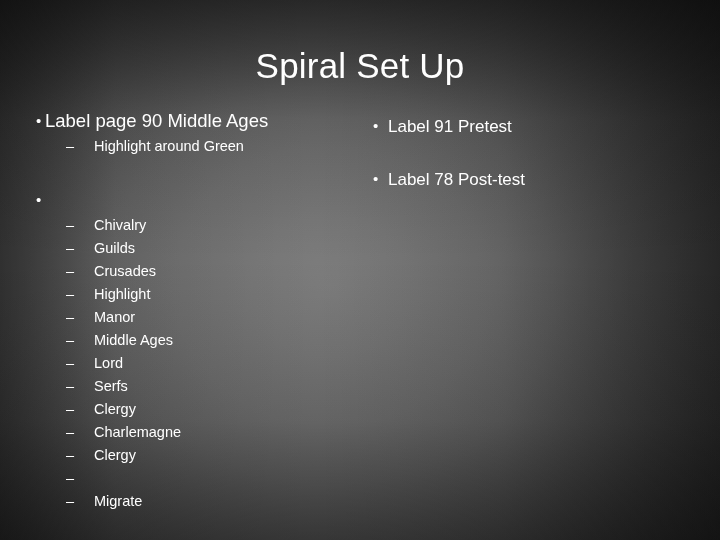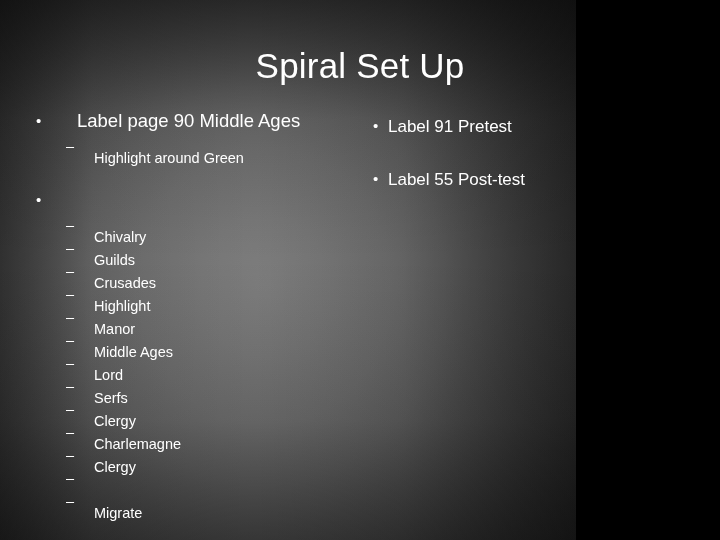--- a/index.html
+++ b/index.html
@@ -2,21 +2,21 @@
 <html><head>
 <meta charset="utf-8">
 <style>
   html, body {
     margin: 0;
     padding: 0;
     background: #000;
   }
   #slide {
     position: relative;
-    width: 576px;
+    width: 720px;
     height: 540px;
     overflow: hidden;
     font-family: "Liberation Sans", sans-serif;
     color: #ffffff;
     background-color: #0f766e;
   }
   
   #bg-base {
     position: absolute;
     inset: 0;
@@ -93,42 +93,41 @@
     font-size: 18.5px;
     line-height: 29px;
   }
   .lvl1 .marker {
     left: 8px;
     top: 0;
     font-size: 15px;
     line-height: 29px;
   }
   .lvl1 .text {
-    margin-left: 49px;
+    margin-left: 17px;
     font-size: 18.5px;
     line-height: 29px;
   }
 
   
   .lvl2 {
     height: 23px;
     font-size: 14.5px;
     line-height: 23px;
   }
   .lvl2 .marker {
     left: 38px;
     top: 0;
     font-size: 14.5px;
     line-height: 23px;
   }
   .lvl2 .text {
     margin-left: 66px;
     font-size: 14.5px;
     line-height: 23px;
-    margin-top: 12px;
   }
 
   
   #col-right .lvl1 { height: 27px; line-height: 27px; }
   #col-right .lvl1 .marker { left: 13px; line-height: 27px; }
   #col-right .lvl1 .text { margin-left: 28px; font-size: 17px; line-height: 27px; }
 
   .spacer-lg { height: 27px; }
   .spacer-md { height: 26px; }
 </style>
@@ -219,19 +218,19 @@
 
       <div class="row lvl1">
         <span class="marker">•</span>
         <span class="text">Label 91 Pretest</span>
       </div>
 
       <div class="spacer-md"></div>
 
       <div class="row lvl1">
         <span class="marker">•</span>
-        <span class="text">Label 55 Post-test</span>
+        <span class="text">Label 78 Post-test</span>
       </div>
 
     </div>
 
   </div>
 </div>
 
 </body></html>

